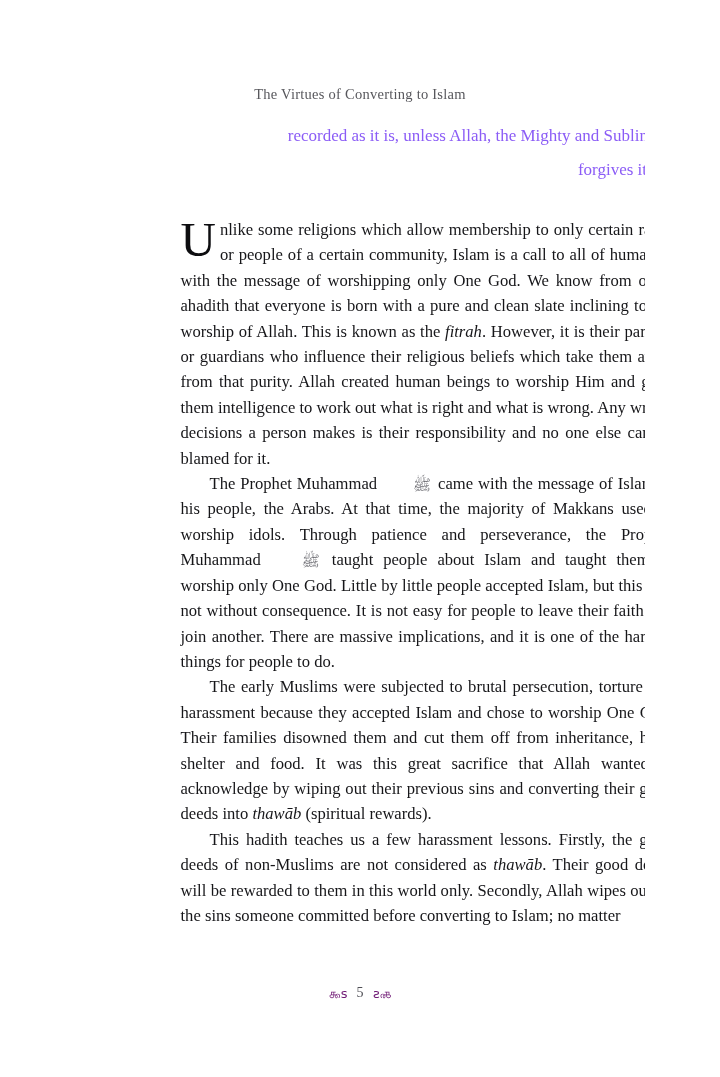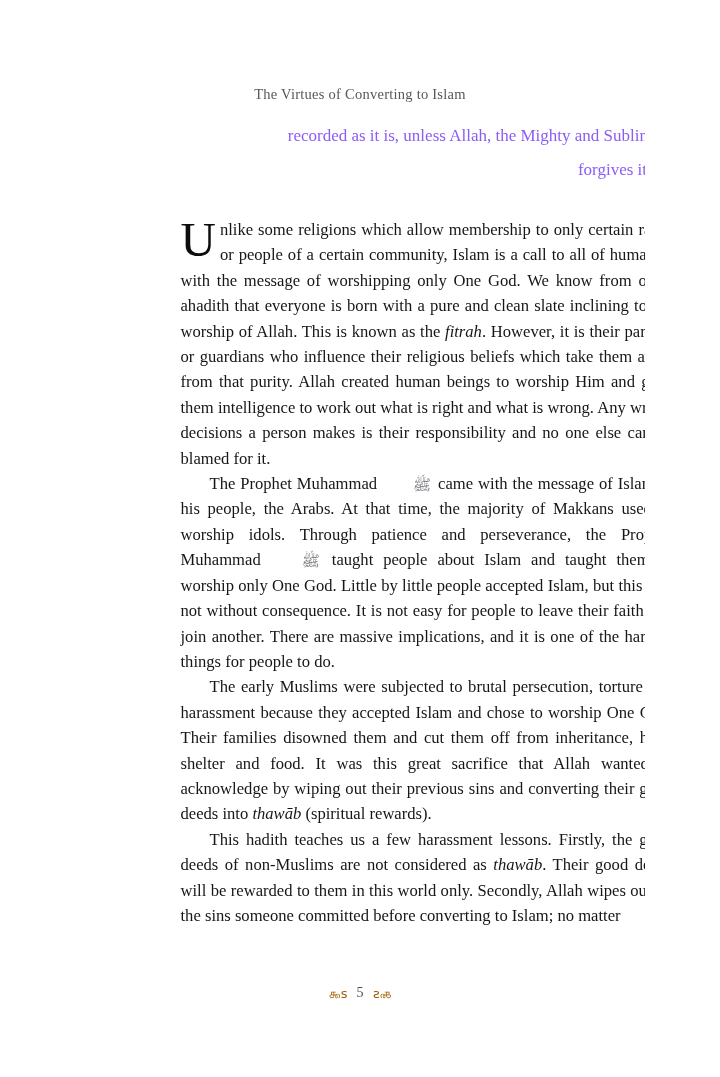--- a/index.html
+++ b/index.html
@@ -104,21 +104,21 @@
     right: 0;
     text-align: center;
     color: #6d6d73;
     font-size: 13px;
     line-height: 1;
     white-space: nowrap;
   }
   .folio .orn {
     display: inline-block;
     font-size: 13px;
-    color: #a16207;
+    color: #701a75;
     vertical-align: middle;
     font-family: "DejaVu Sans", sans-serif;
   }
   .folio .orn-left {
     margin-right: 9px;
   }
   .folio .orn-right {
     margin-left: 9px;
     transform: scaleX(-1);
   }

